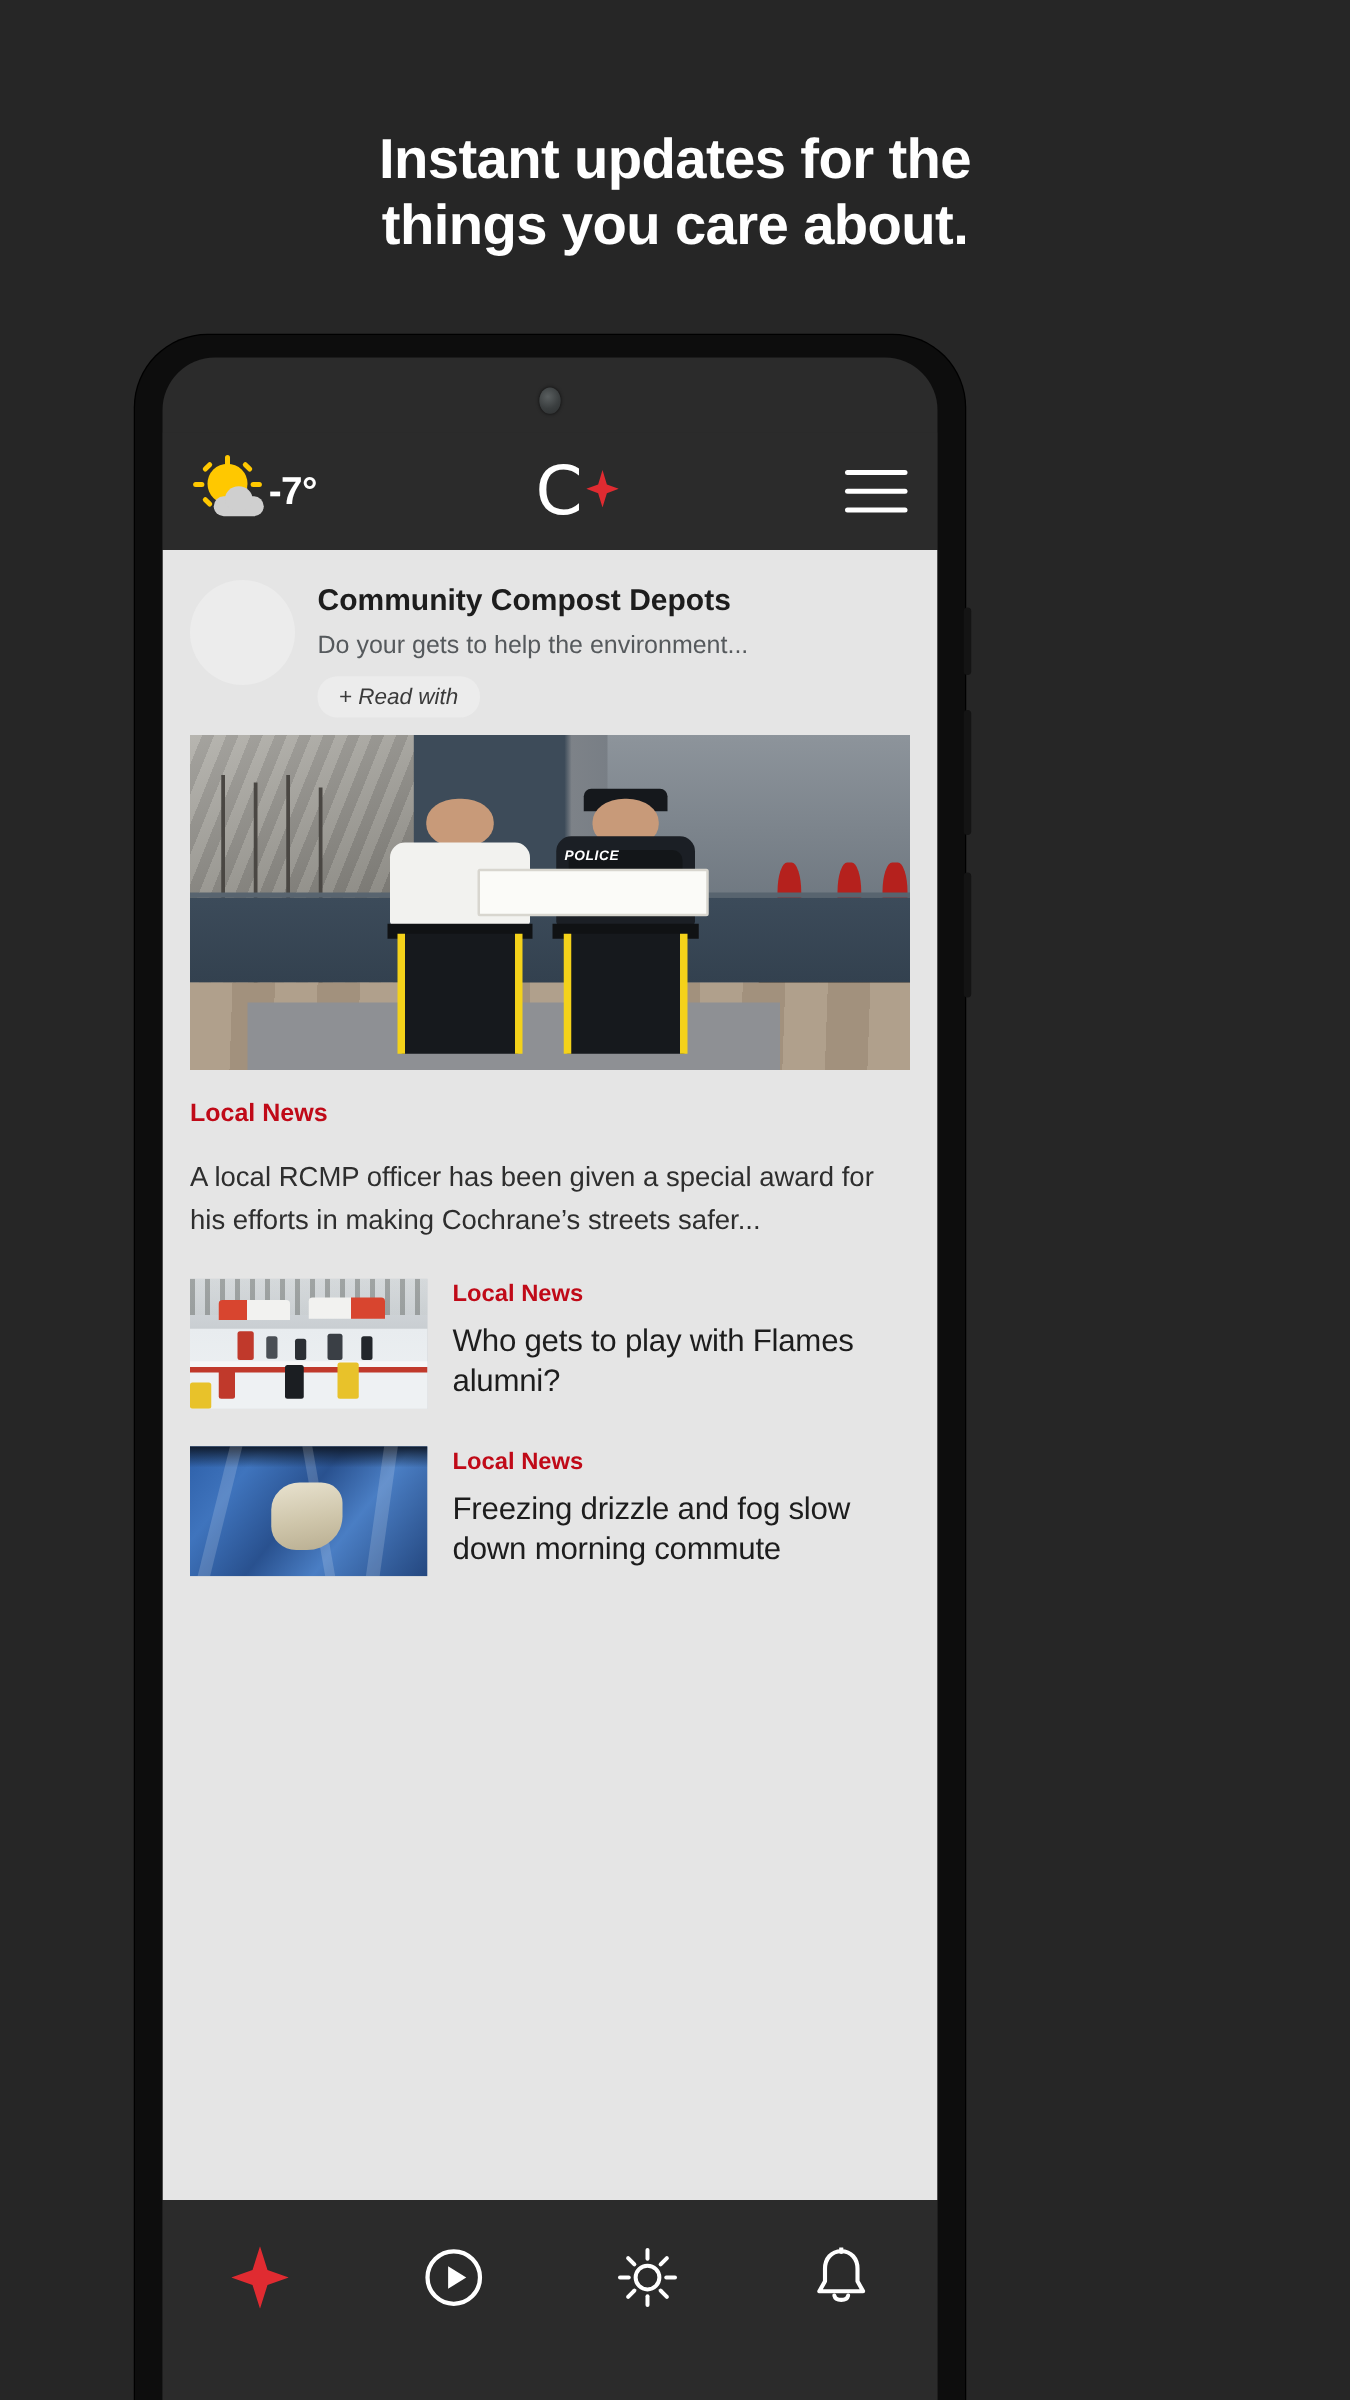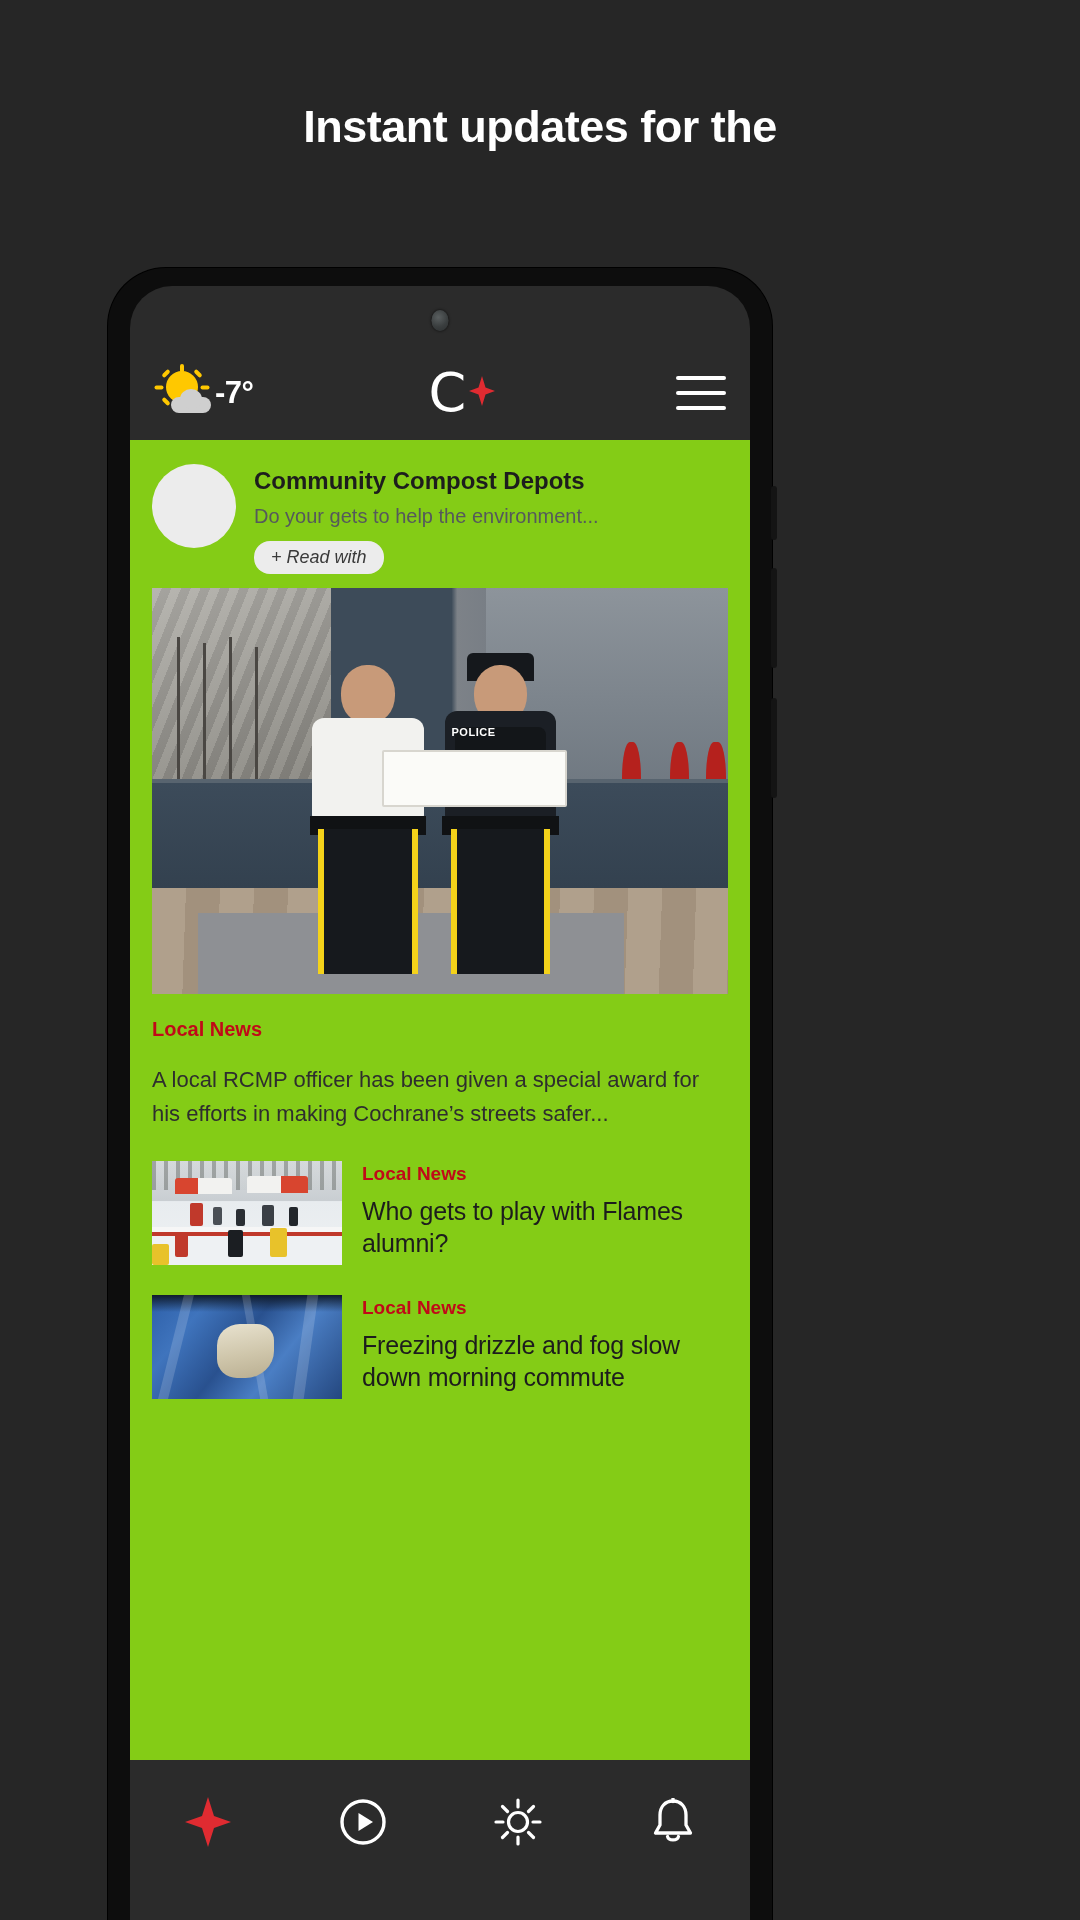--- a/index.html
+++ b/index.html
@@ -154,21 +154,21 @@
     height:4px;
     background:#ffffff;
     border-radius:2px;
   }
 
   
   .app-content {
     position:absolute;
     left:0; top:154px;
     width:620px; height:1320px;
-    background:#84cc16;
+    background:#e5e5e5;
     overflow:hidden;
   }
 
   
   .promo-card {
     display:flex;
     align-items:flex-start;
     padding:24px 22px 14px 22px;
     gap:18px;
   }
@@ -201,24 +201,25 @@
     font-weight:500;
     padding:6px 17px;
     border-radius:16px;
     cursor:pointer;
   }
 
   
   .feature { padding:0 22px; }
   .feature-photo {
     width:100%;
-    height:406px;
+    height:268px;
     position:relative;
     overflow:hidden;
     background:#2f3d4c;
+    font-style:italic;
   }
   
   .ph-wallmural {
     position:absolute; left:0; top:0; width:100%; height:47%;
     background:
       linear-gradient(90deg,#9a9a96 0%, #b4b2ab 18%, #8e8d89 30%, #3d4b59 31%, #3d4b59 52%,
                       #7d8288 53%, #6f7780 68%, #565f6c 82%, #42505e 100%);
   }
   .ph-mural-left {
     position:absolute; left:0; top:0; width:31%; height:100%;
@@ -411,20 +412,21 @@
     justify-content:center;
     cursor:pointer;
     height:64px;
   }
 </style>
 </head>
 <body>
 
 <div class="promo-headline">
   <span class="l">Instant updates for the</span>
+  <span class="l">things you care about.</span>
 </div>
 
 <div class="phone-frame">
 
   <div class="side-btn b1"></div>
   <div class="side-btn b2"></div>
   <div class="side-btn b3"></div>
 
   <div class="phone-inner">
 

